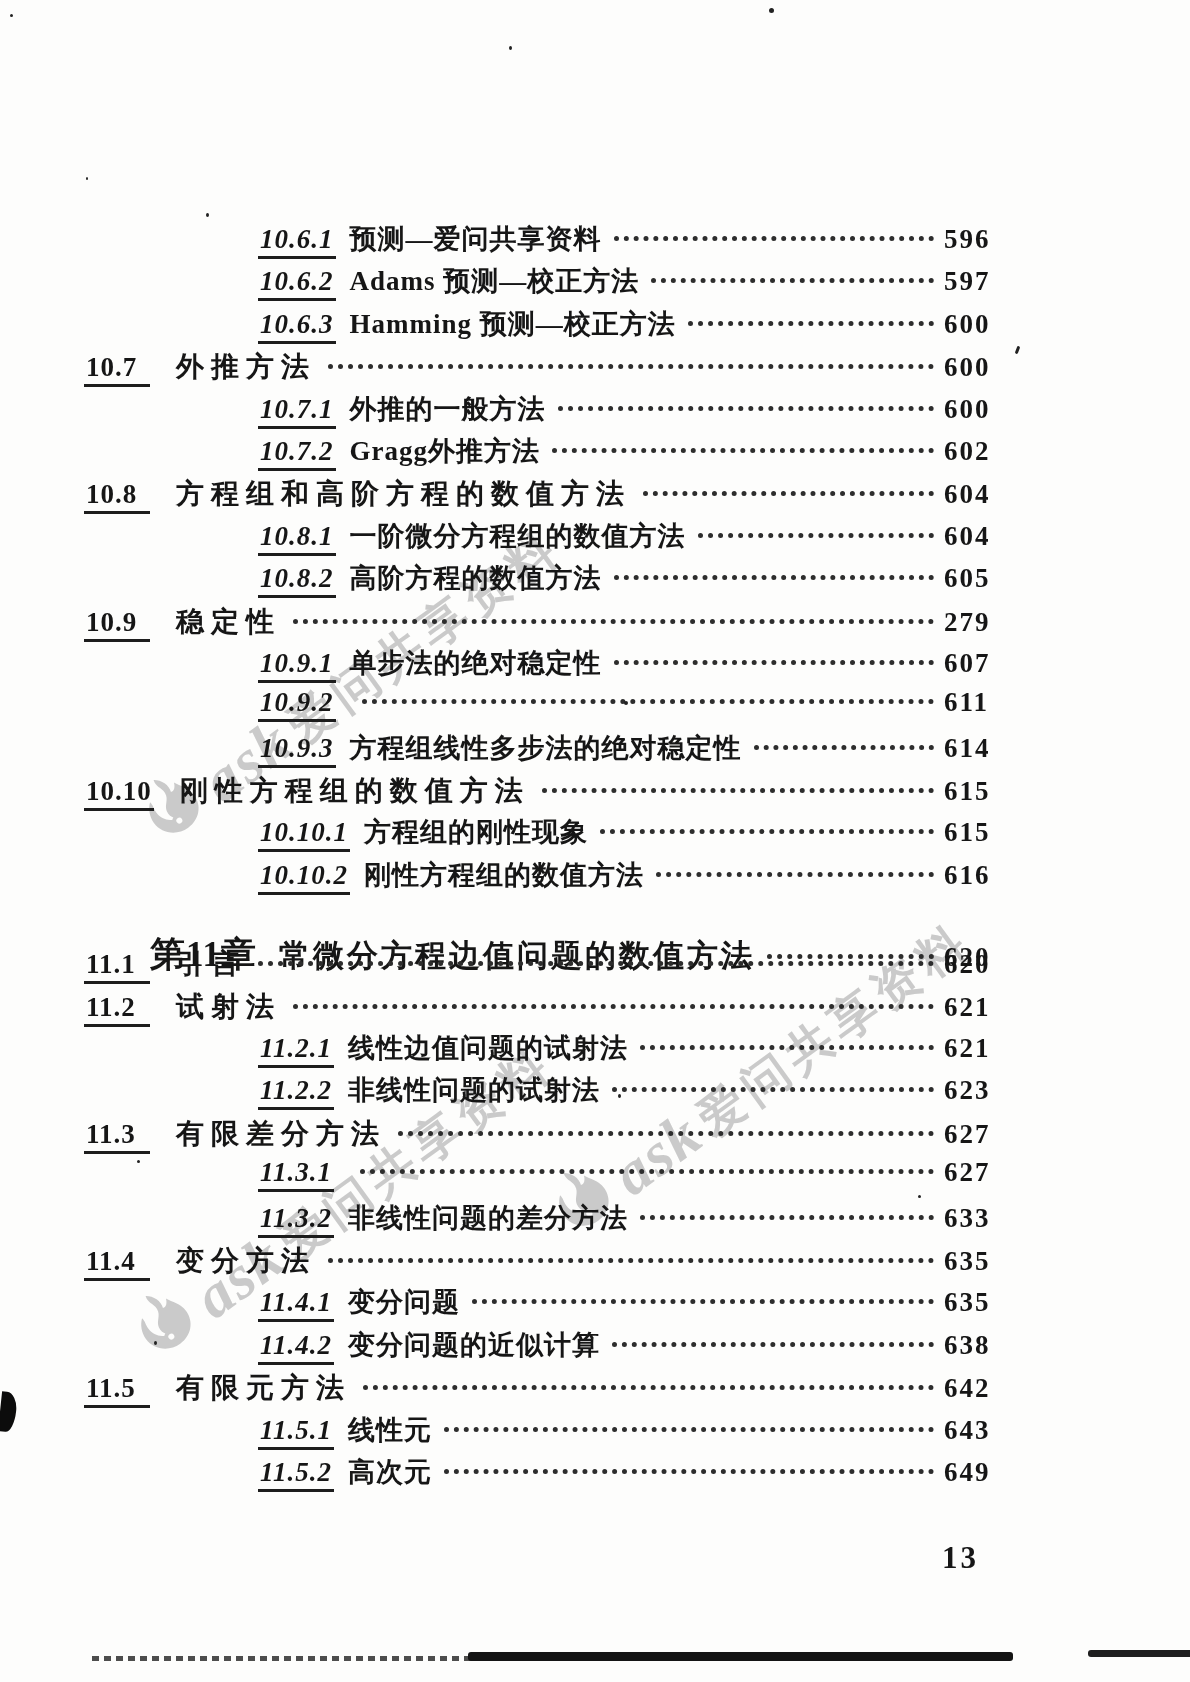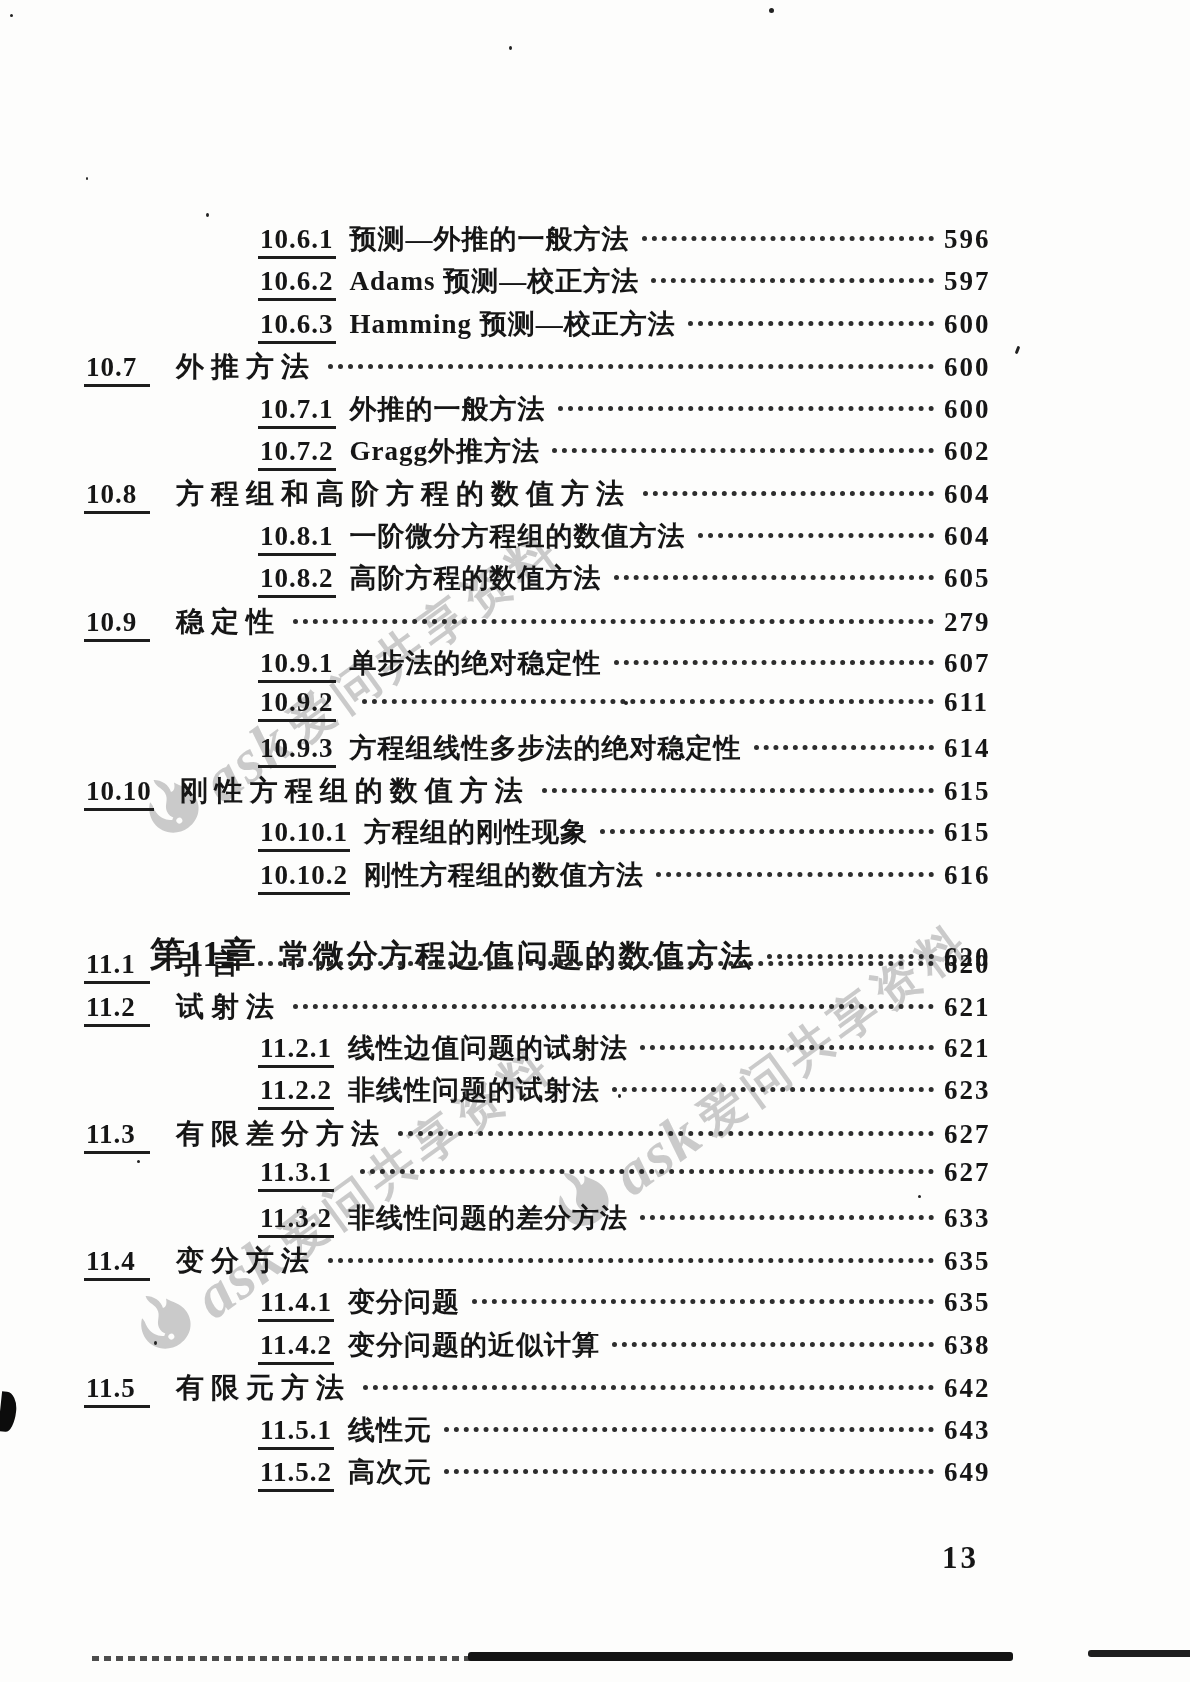--- a/index.html
+++ b/index.html
@@ -42,21 +42,21 @@
   .title { font-weight:bold; font-size:27px; white-space:nowrap; letter-spacing:1px; }
   .leader {
     flex:1; height:0;
     border-bottom:5px dotted #2d2d2d;
     margin:0 10px 0 12px;
     transform:translateY(-7px);
     min-width:20px;
   }
   .pg { width:64px; font-weight:bold; font-size:27px; letter-spacing:2px; }
 
-  .lvl-sub     .num   { margin-left:258px; margin-right:14px; }
+  .lvl-sub     .num   { margin-left:258px; margin-right:14px;font-style:italic; }
   .lvl-section .num   { margin-left:84px; margin-right:26px; min-width:62px; }
   .lvl-section .title { letter-spacing:7px; font-size:28px; }
   .lvl-chapter .num   { margin-left:148px; margin-right:20px; border-bottom:none; font-size:35px;margin-top:32px; }
   .lvl-chapter .title { font-size:31px; letter-spacing:3px; }
   .lvl-chapter        { height:46px; }
 
   
   .footer-pg {
     position:absolute; left:942px; top:1540px; z-index:2;
     font-weight:bold; font-size:31px; letter-spacing:3px;
@@ -108,21 +108,21 @@
       <circle cx="30" cy="52" r="3" fill="#fdfdfc"></circle>
     </svg>
     <span class="wm-ask">ask</span>
     <span class="wm-cjk">爱问共享资料</span>
   </div>
 </div>
 
 <div id="toc">
   <div class="row lvl-sub">
     <span class="num">10.6.1</span>
-    <span class="title">预测—外推的一般方法</span>
+    <span class="title">预测—爱问共享资料</span>
     <span class="leader"></span>
     <span class="pg">596</span>
   </div>
 
   <div class="row lvl-sub">
     <span class="num">10.6.2</span>
     <span class="title">Adams 预测—校正方法</span>
     <span class="leader"></span>
     <span class="pg">597</span>
   </div>

